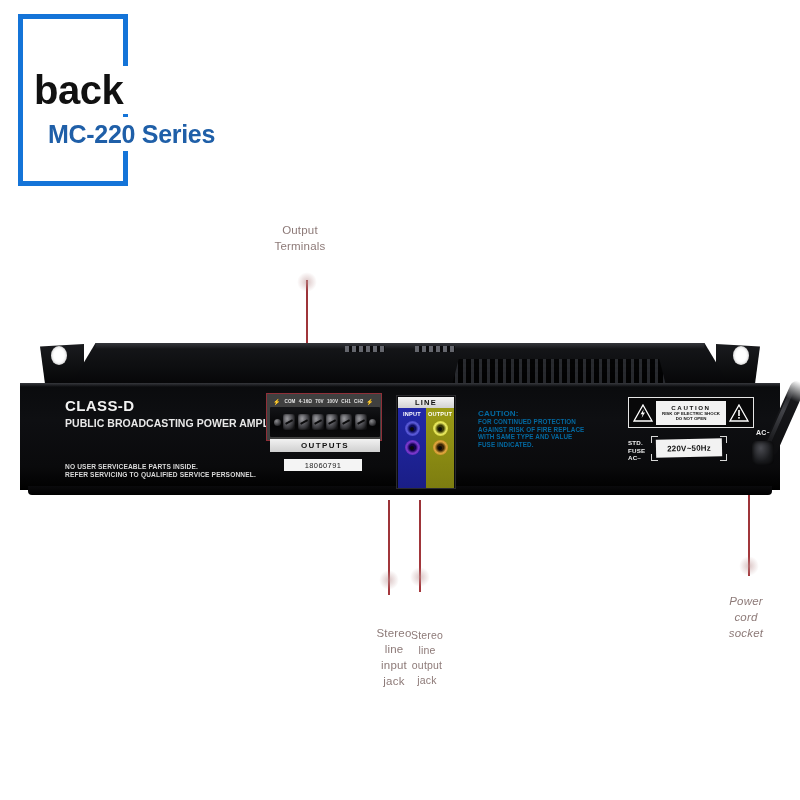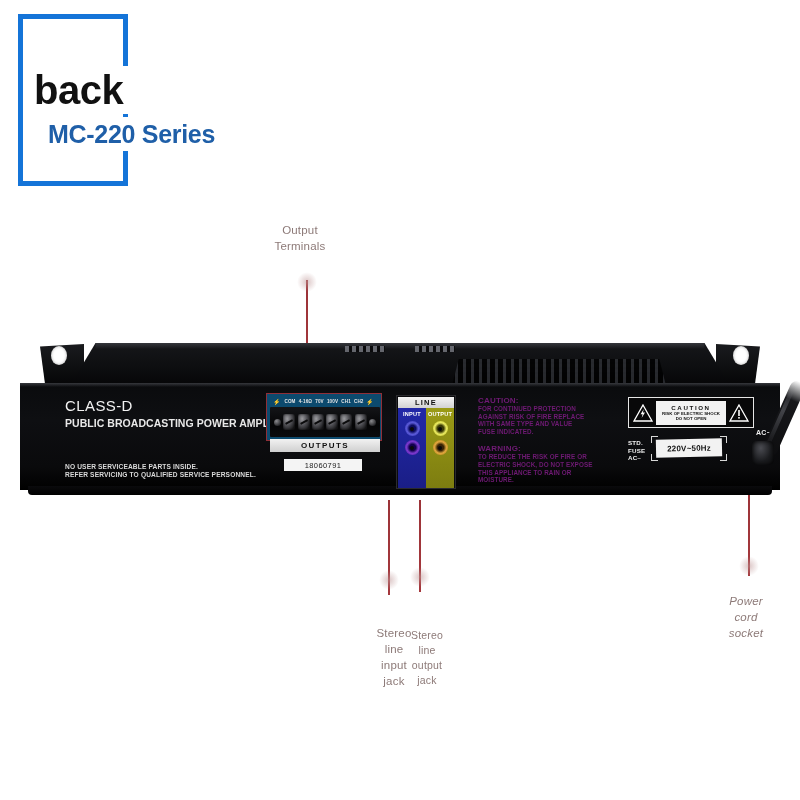--- a/index.html
+++ b/index.html
@@ -137,38 +137,38 @@
   }
   #amp-foot {
     position:absolute; left:8px; top:151px; width:744px; height:9px;
     background:linear-gradient(to bottom,#0a0a0c,#000);
     border-radius:0 0 4px 4px;
   }
 
   
   #class-d {
     position:absolute; left:45px; top:62px;
-    color:#f2f2f2; font-size:15px; font-weight:400; letter-spacing:0.4px;text-align:right;
+    color:#f2f2f2; font-size:15px; font-weight:700; letter-spacing:0.4px;text-align:right;
   }
   #amp-subtitle {
     position:absolute; left:45px; top:82px;
     color:#e8e8e8; font-size:10.5px; font-weight:700; letter-spacing:0.05px;
     white-space:nowrap;
   }
   #service-note {
     position:absolute; left:45px; top:128px;
     color:#d9d9d9; font-size:6.6px; font-weight:700; line-height:8.4px;
     letter-spacing:0.15px; white-space:pre-line;
   }
 
   
   #outputs-block {
     position:absolute; left:246px; top:58px; width:116px; height:48px;
     border:1.2px solid #8f2f38;
-    background:#0c4a6e;
+    background:#404040;
   }
   #terminal-labels {
     position:absolute; left:0; top:1px; width:100%; height:12px;
     display:flex; align-items:center; justify-content:center; gap:3.2px;
     font-size:4.6px; color:#e6e6e6; font-weight:700; letter-spacing:0.1px;
     white-space:nowrap;
   }
   .term-sym { font-size:6px; color:#cfcfcf; }
   #terminal-strip {
     position:absolute; left:3px; top:13px; width:110px; height:30px;
@@ -236,22 +236,22 @@
     display:flex; align-items:center; justify-content:center;
   }
   .rca-in-top    { background:radial-gradient(circle,#0b0b5f 30%, #5a5ad8 55%, #2b2ba8 100%); }
   .rca-in-bottom { background:radial-gradient(circle,#12004d 30%, #7a3ad0 55%, #43118e 100%); }
   .rca-out-top   { background:radial-gradient(circle,#3a3a05 30%, #e8e85e 55%, #b5b520 100%); }
   .rca-out-bottom{ background:radial-gradient(circle,#3a2405 30%, #e0a73c 55%, #a87518 100%); }
   .rca-pin { width:4px; height:4px; border-radius:50%; background:#0a0a0a; }
 
   
   #caution-text {
-    position:absolute; left:458px; top:61px; width:136px;
-    color:#701a75;
+    position:absolute; left:458px; top:74px; width:136px;
+    color:#0369a1;
   }
   .cw-title { font-size:8px; font-weight:700; letter-spacing:0.2px; }
   .cw-body  { font-size:6.3px; font-weight:700; line-height:7.6px; letter-spacing:0.1px; white-space:pre-line; }
   #warning-wrap { margin-top:9px; }
 
   
   #shock-label {
     position:absolute; left:608px; top:62px; width:126px; height:31px;
     border:1px solid #e6e6e6;
     background:#080809;
@@ -418,27 +418,20 @@
       </div>
     </div>
   </div>
 
   <div id="caution-text">
     <div class="cw-title">CAUTION:</div>
     <div class="cw-body">FOR CONTINUED PROTECTION
 AGAINST RISK OF FIRE REPLACE
 WITH SAME TYPE AND VALUE
 FUSE INDICATED.</div>
-    <div id="warning-wrap">
-      <div class="cw-title">WARNING:</div>
-      <div class="cw-body">TO REDUCE THE RISK OF FIRE OR
-ELECTRIC SHOCK, DO NOT EXPOSE
-THIS APPLIANCE TO RAIN OR
-MOISTURE.</div>
-    </div>
   </div>
 
   <div id="shock-label">
     <span class="tri-warn">
       <svg width="20" height="18" viewBox="0 0 20 18">
           <polygon points="10,1 19,17 1,17" fill="none" stroke="#fff" stroke-width="1.3"></polygon>
           <polygon points="10.8,5 7.6,10.2 9.6,10.2 8.6,14 12,8.6 9.9,8.6" fill="#fff"></polygon>
         </svg>
     </span>
     <span id="shock-center">

